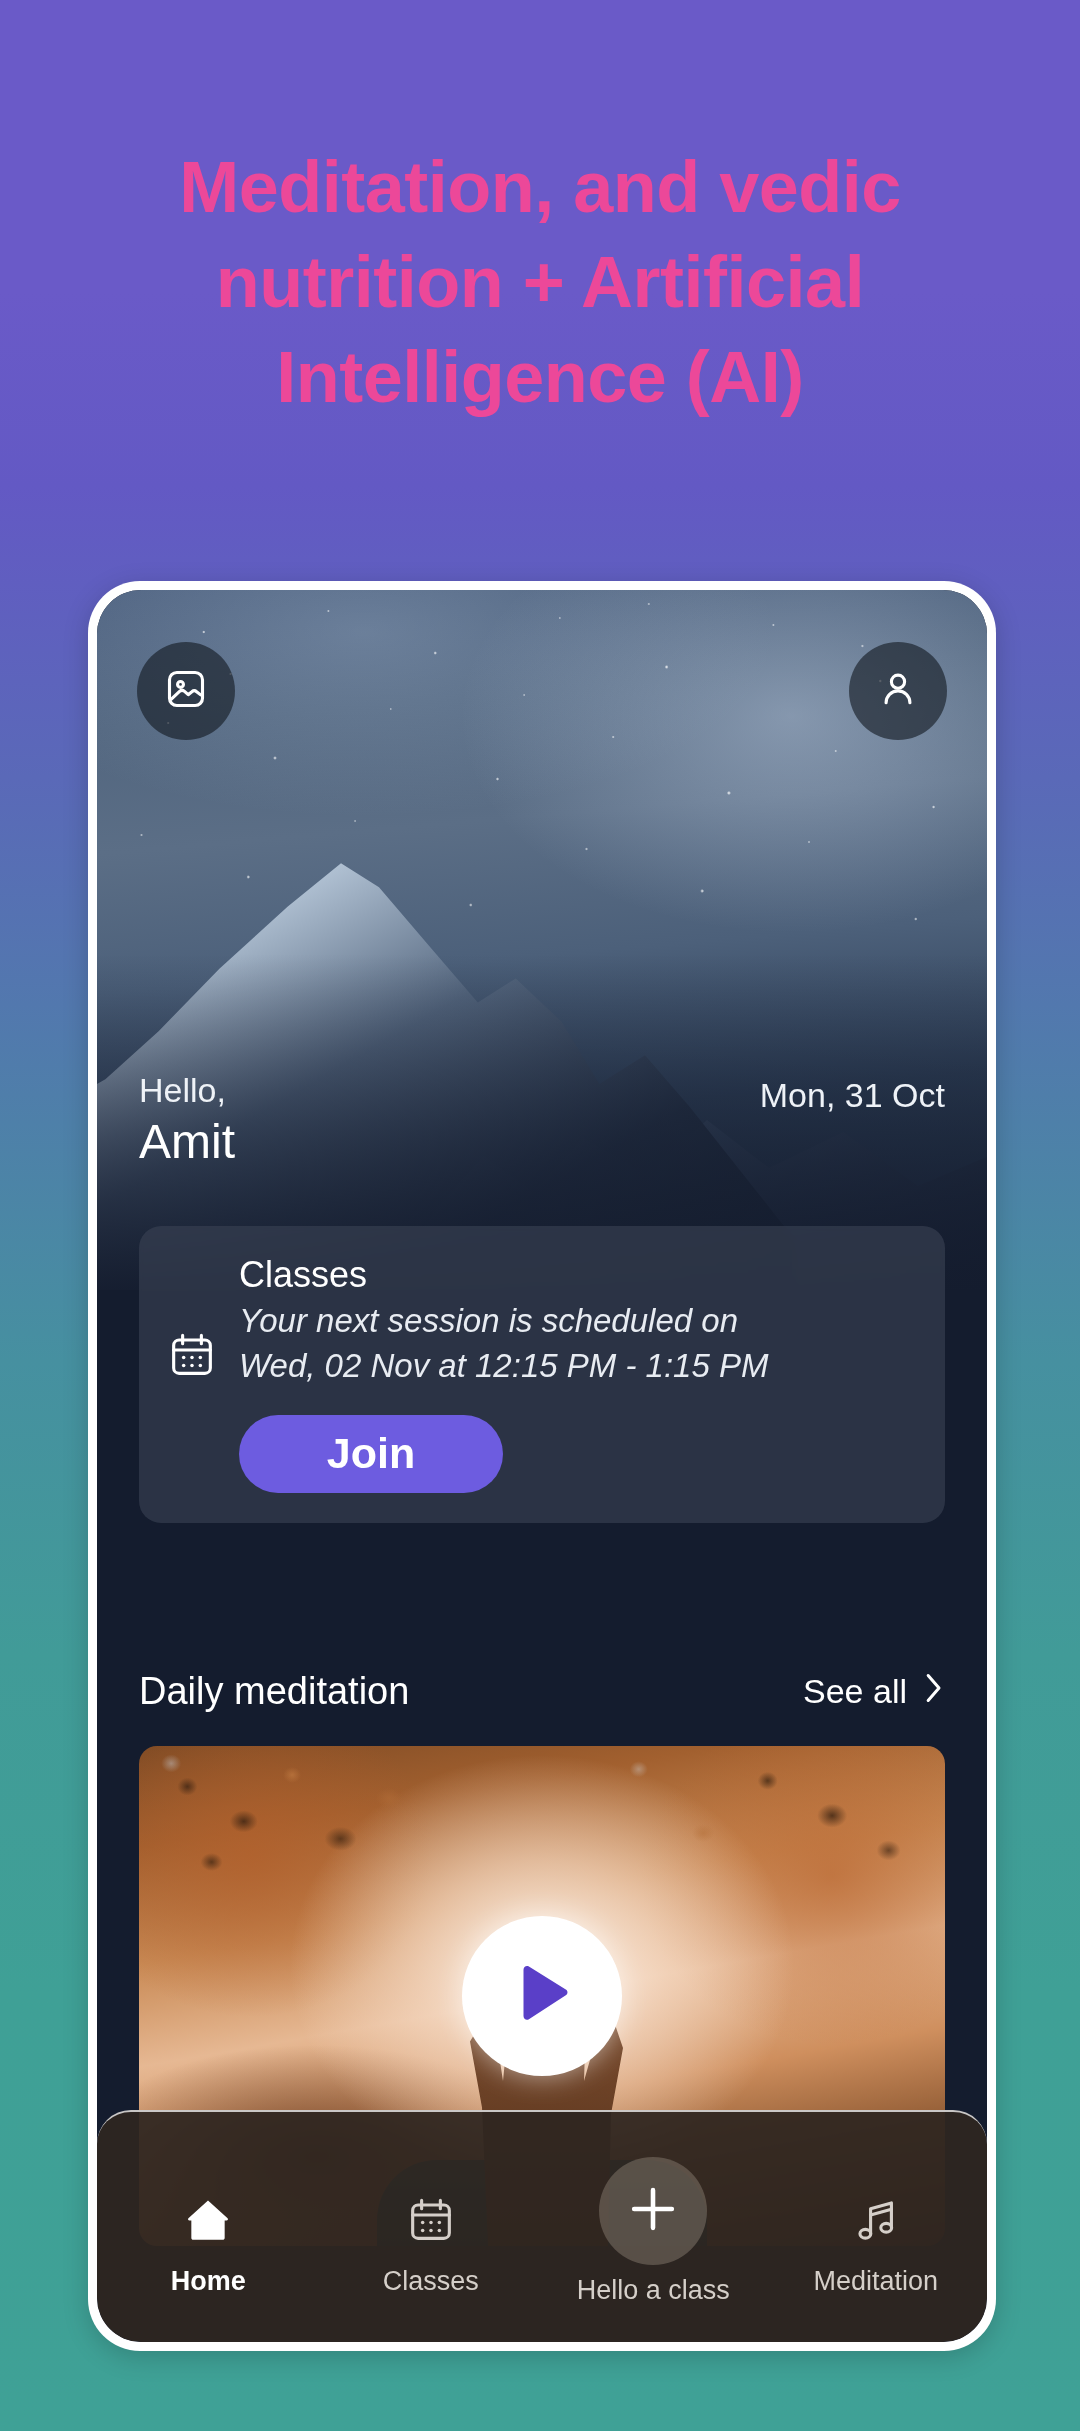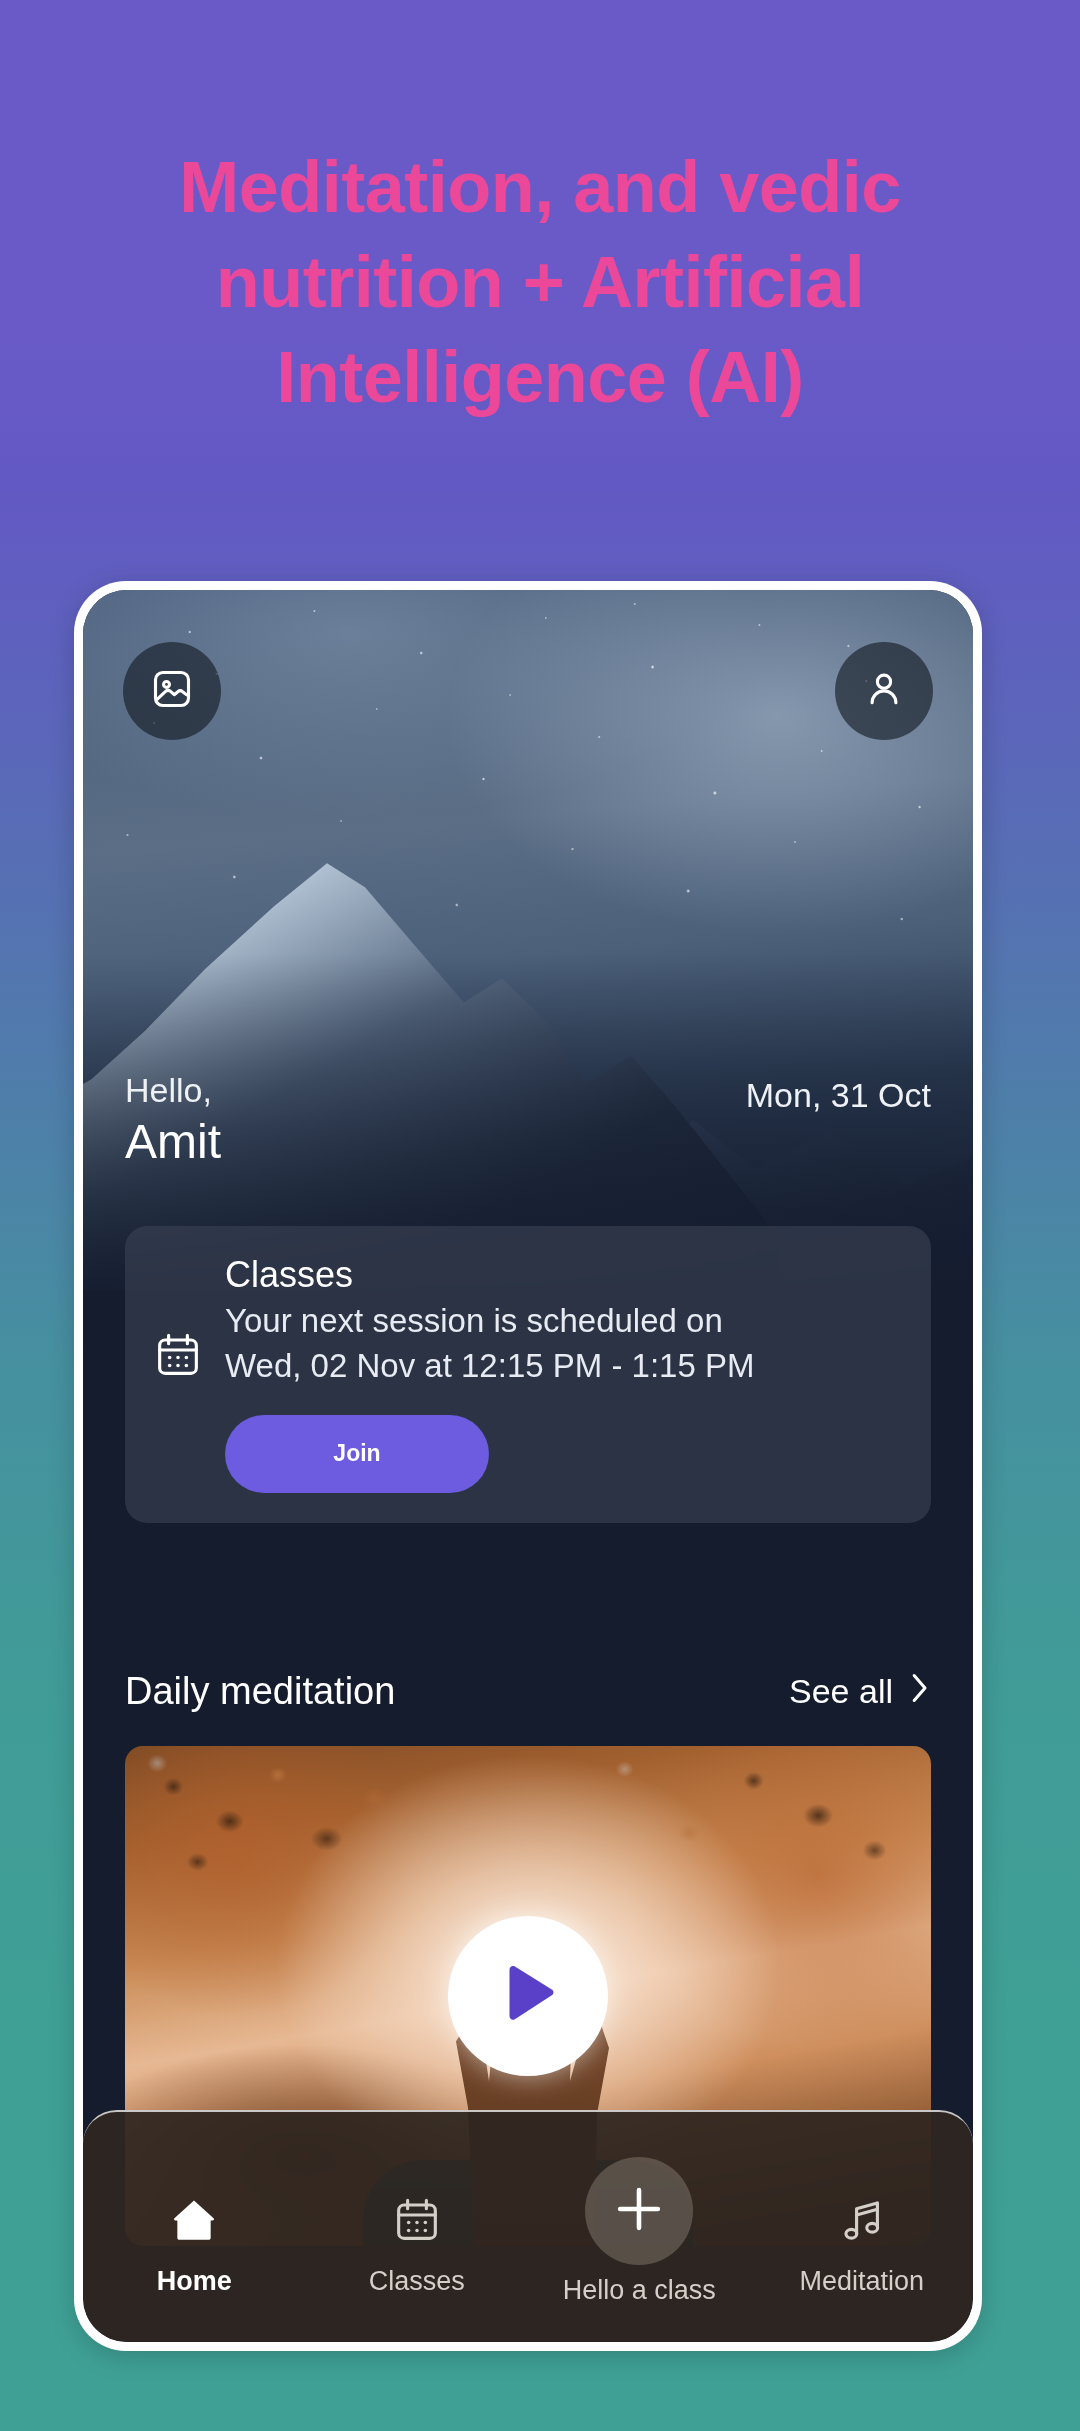--- a/index.html
+++ b/index.html
@@ -30,21 +30,21 @@
     color:#ec4899;
     font-size:72px;
     font-weight:bold;
     line-height:1.32;
     letter-spacing:-0.5px;
   }
 
   
   .phone-frame {
     position:absolute;
-    left:74px;
+    left:88px;
     top:581px;
     width:908px;
     height:1770px;
     background:#ffffff;
     border-radius:52px;
     padding:9px;
     box-shadow:0 6px 26px rgba(0,0,0,0.18);
   }
   .phone-screen {
     position:relative;
@@ -185,29 +185,30 @@
     color:#ffffff;
     font-size:36px;
     font-weight:400;
     line-height:1.3;
   }
   .classes-line {
     color:#e8ecf2;
     font-size:33px;
     font-weight:400;
     line-height:1.36;
+    font-style:italic;
   }
   .join-btn {
     margin-top:26px;
     width:264px; height:78px;
     background:#6d5ce0;
     border-radius:40px;
     border:none;
     color:#ffffff;
-    font-size:23px;
+    font-size:43px;
     font-weight:bold;
     font-family:"Liberation Sans", sans-serif;
     cursor:pointer;
     display:flex;
     align-items:center;
     justify-content:center;
   }
 
   
   .section-row {

